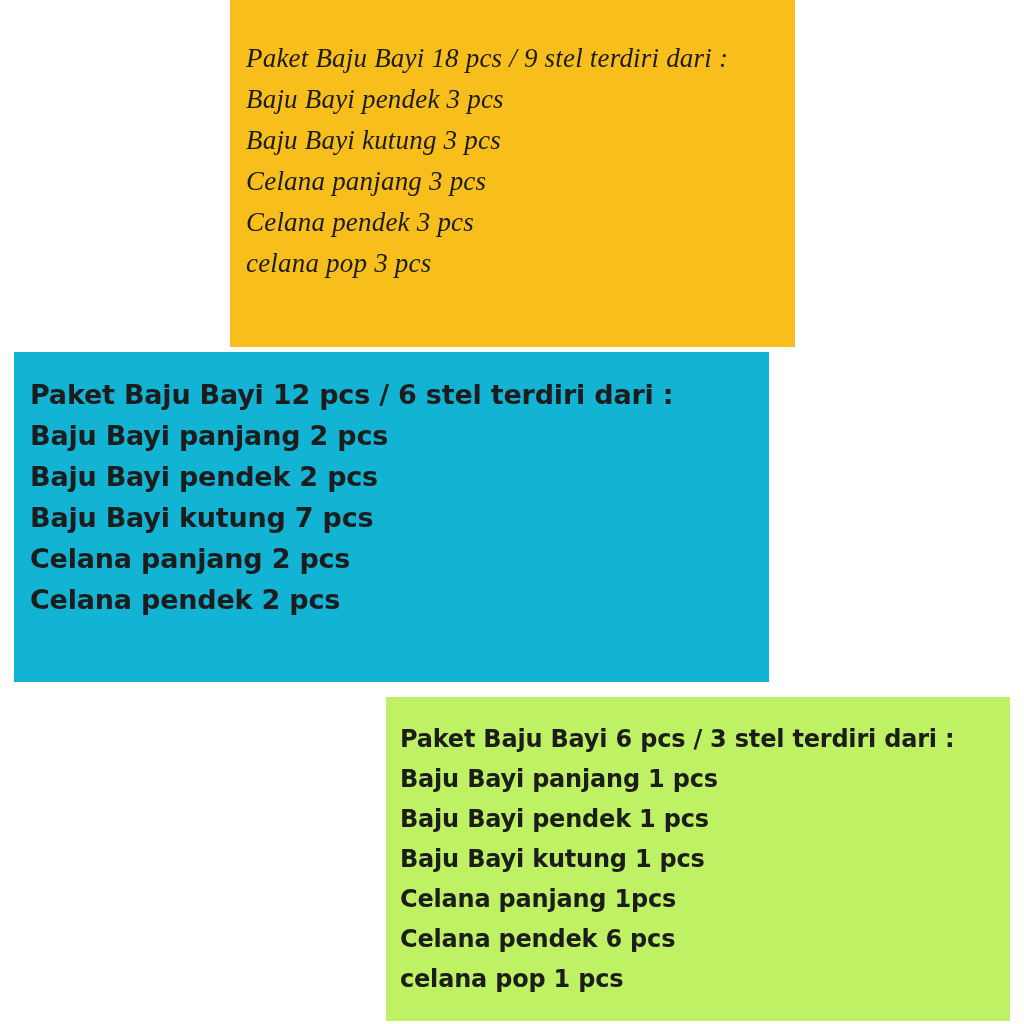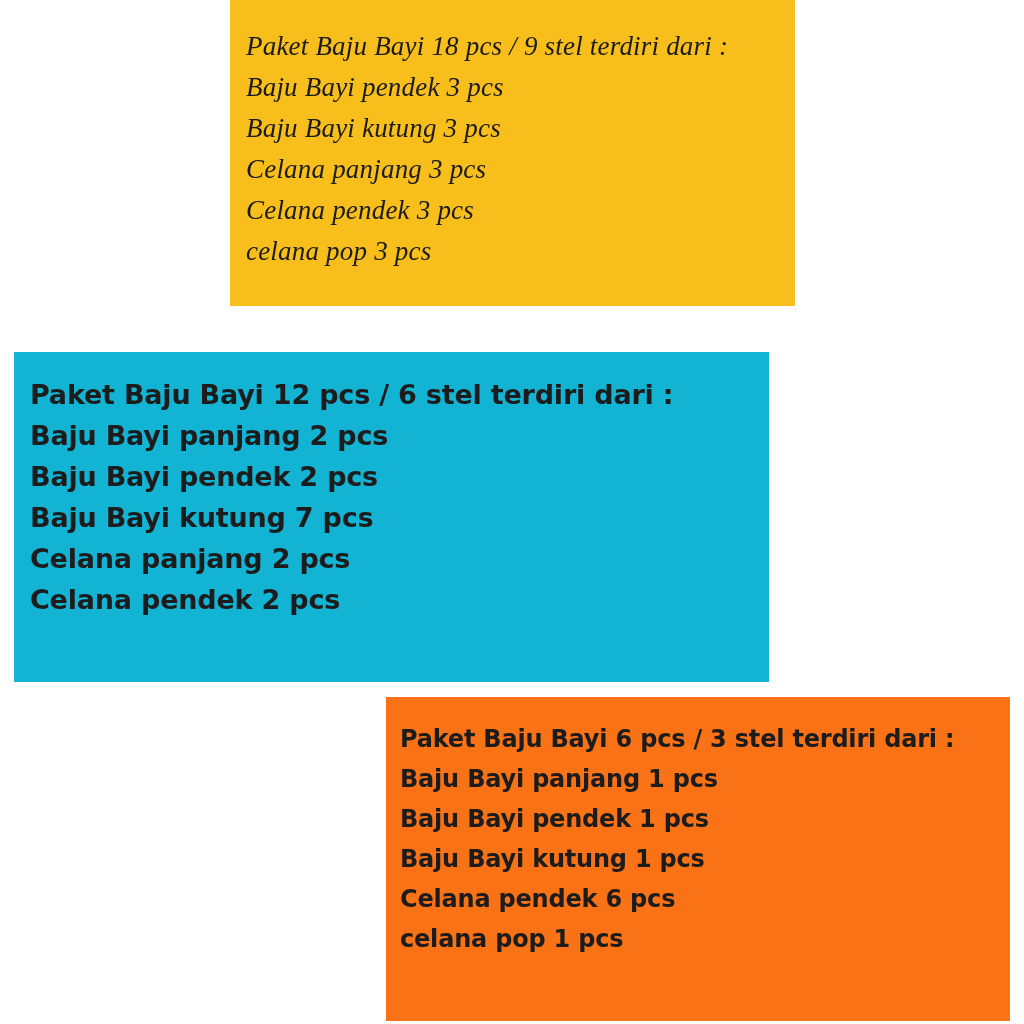--- a/index.html
+++ b/index.html
@@ -20,23 +20,23 @@
   }
   .panel .line {
     white-space: pre;
   }
 
   
   #panel-1 {
     left: 230px;
     top: 0px;
     width: 565px;
-    height: 306px;
+    height: 347px;
     background: #f8bf1c;
-    padding: 26px 0 0 16px;
+    padding: 38px 0 0 16px;
   }
   #panel-1 .line {
     font-family: "Liberation Serif", "DejaVu Serif", serif;
     font-style: italic;
     font-size: 27px;
     line-height: 41px;
     color: #1b1b1b;
     letter-spacing: 0.2px;
   }
 
@@ -57,21 +57,21 @@
     color: #1c1c1c;
     letter-spacing: -0.2px;
   }
 
   
   #panel-3 {
     left: 386px;
     top: 697px;
     width: 624px;
     height: 324px;
-    background: #f97316;
+    background: #bef264;
     padding: 22px 0 0 14px;
   }
   #panel-3 .line {
     font-family: "DejaVu Sans", sans-serif;
     font-weight: bold;
     font-size: 24px;
     line-height: 40px;
     color: #1c1c1c;
     letter-spacing: -0.2px;
   }
@@ -95,15 +95,16 @@
   <div class="line">Baju Bayi kutung 7 pcs</div>
   <div class="line">Celana panjang 2 pcs</div>
   <div class="line">Celana pendek 2 pcs</div>
 </div>
 
 <div class="panel" id="panel-3">
   <div class="line">Paket Baju Bayi 6 pcs / 3 stel terdiri dari :</div>
   <div class="line">Baju Bayi panjang 1 pcs</div>
   <div class="line">Baju Bayi pendek 1 pcs</div>
   <div class="line">Baju Bayi kutung 1 pcs</div>
+  <div class="line">Celana panjang 1pcs</div>
   <div class="line">Celana pendek 6 pcs</div>
   <div class="line">celana pop 1 pcs</div>
 </div>
 
 </body></html>

